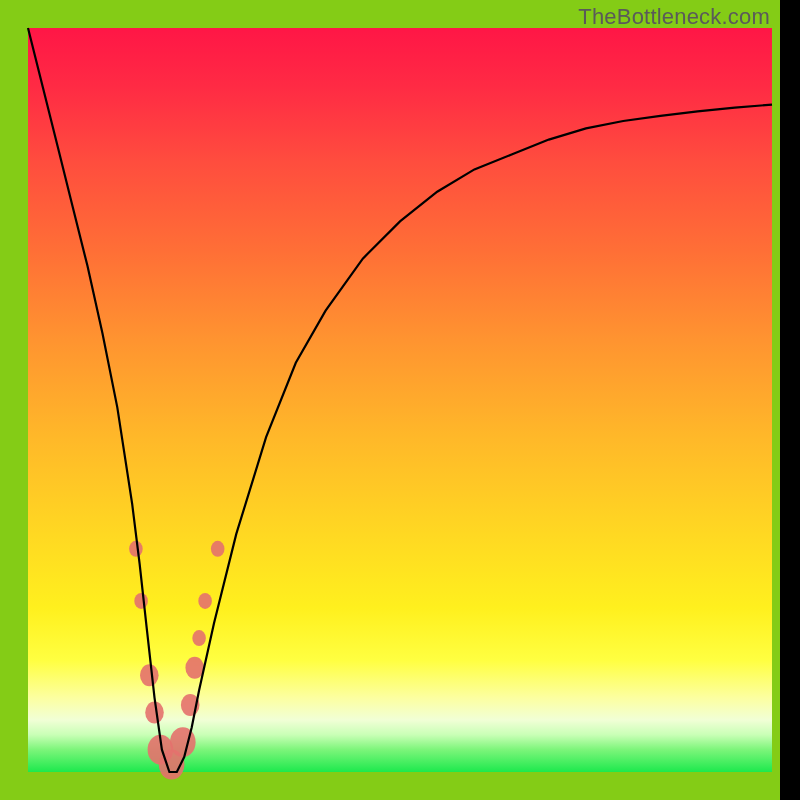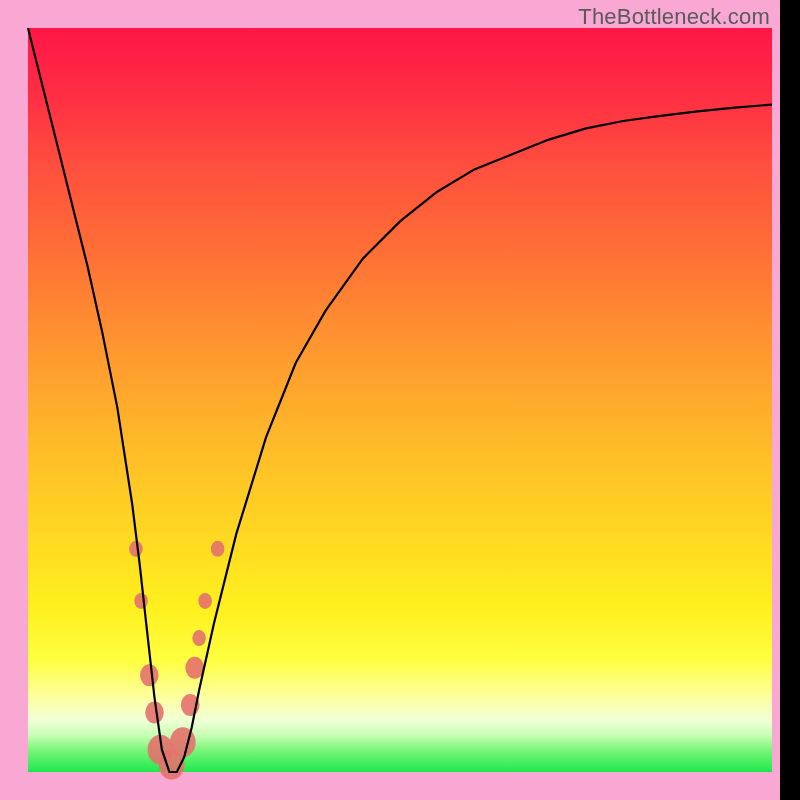--- a/index.html
+++ b/index.html
@@ -10,21 +10,21 @@
     overflow: hidden;
     background: #000;
     font-family: Arial, Helvetica, sans-serif;
   }
   .frame {
     position: absolute;
     left: 0;
     top: 0;
     width: 780px;
     height: 800px;
-    background: #f9a8d4;
+    background: #84cc16;
   }
   .plot {
     position: absolute;
     
     left: 28px;
     top: 28px;
     width: 744px;
     height: 744px;
     
     background: linear-gradient(

